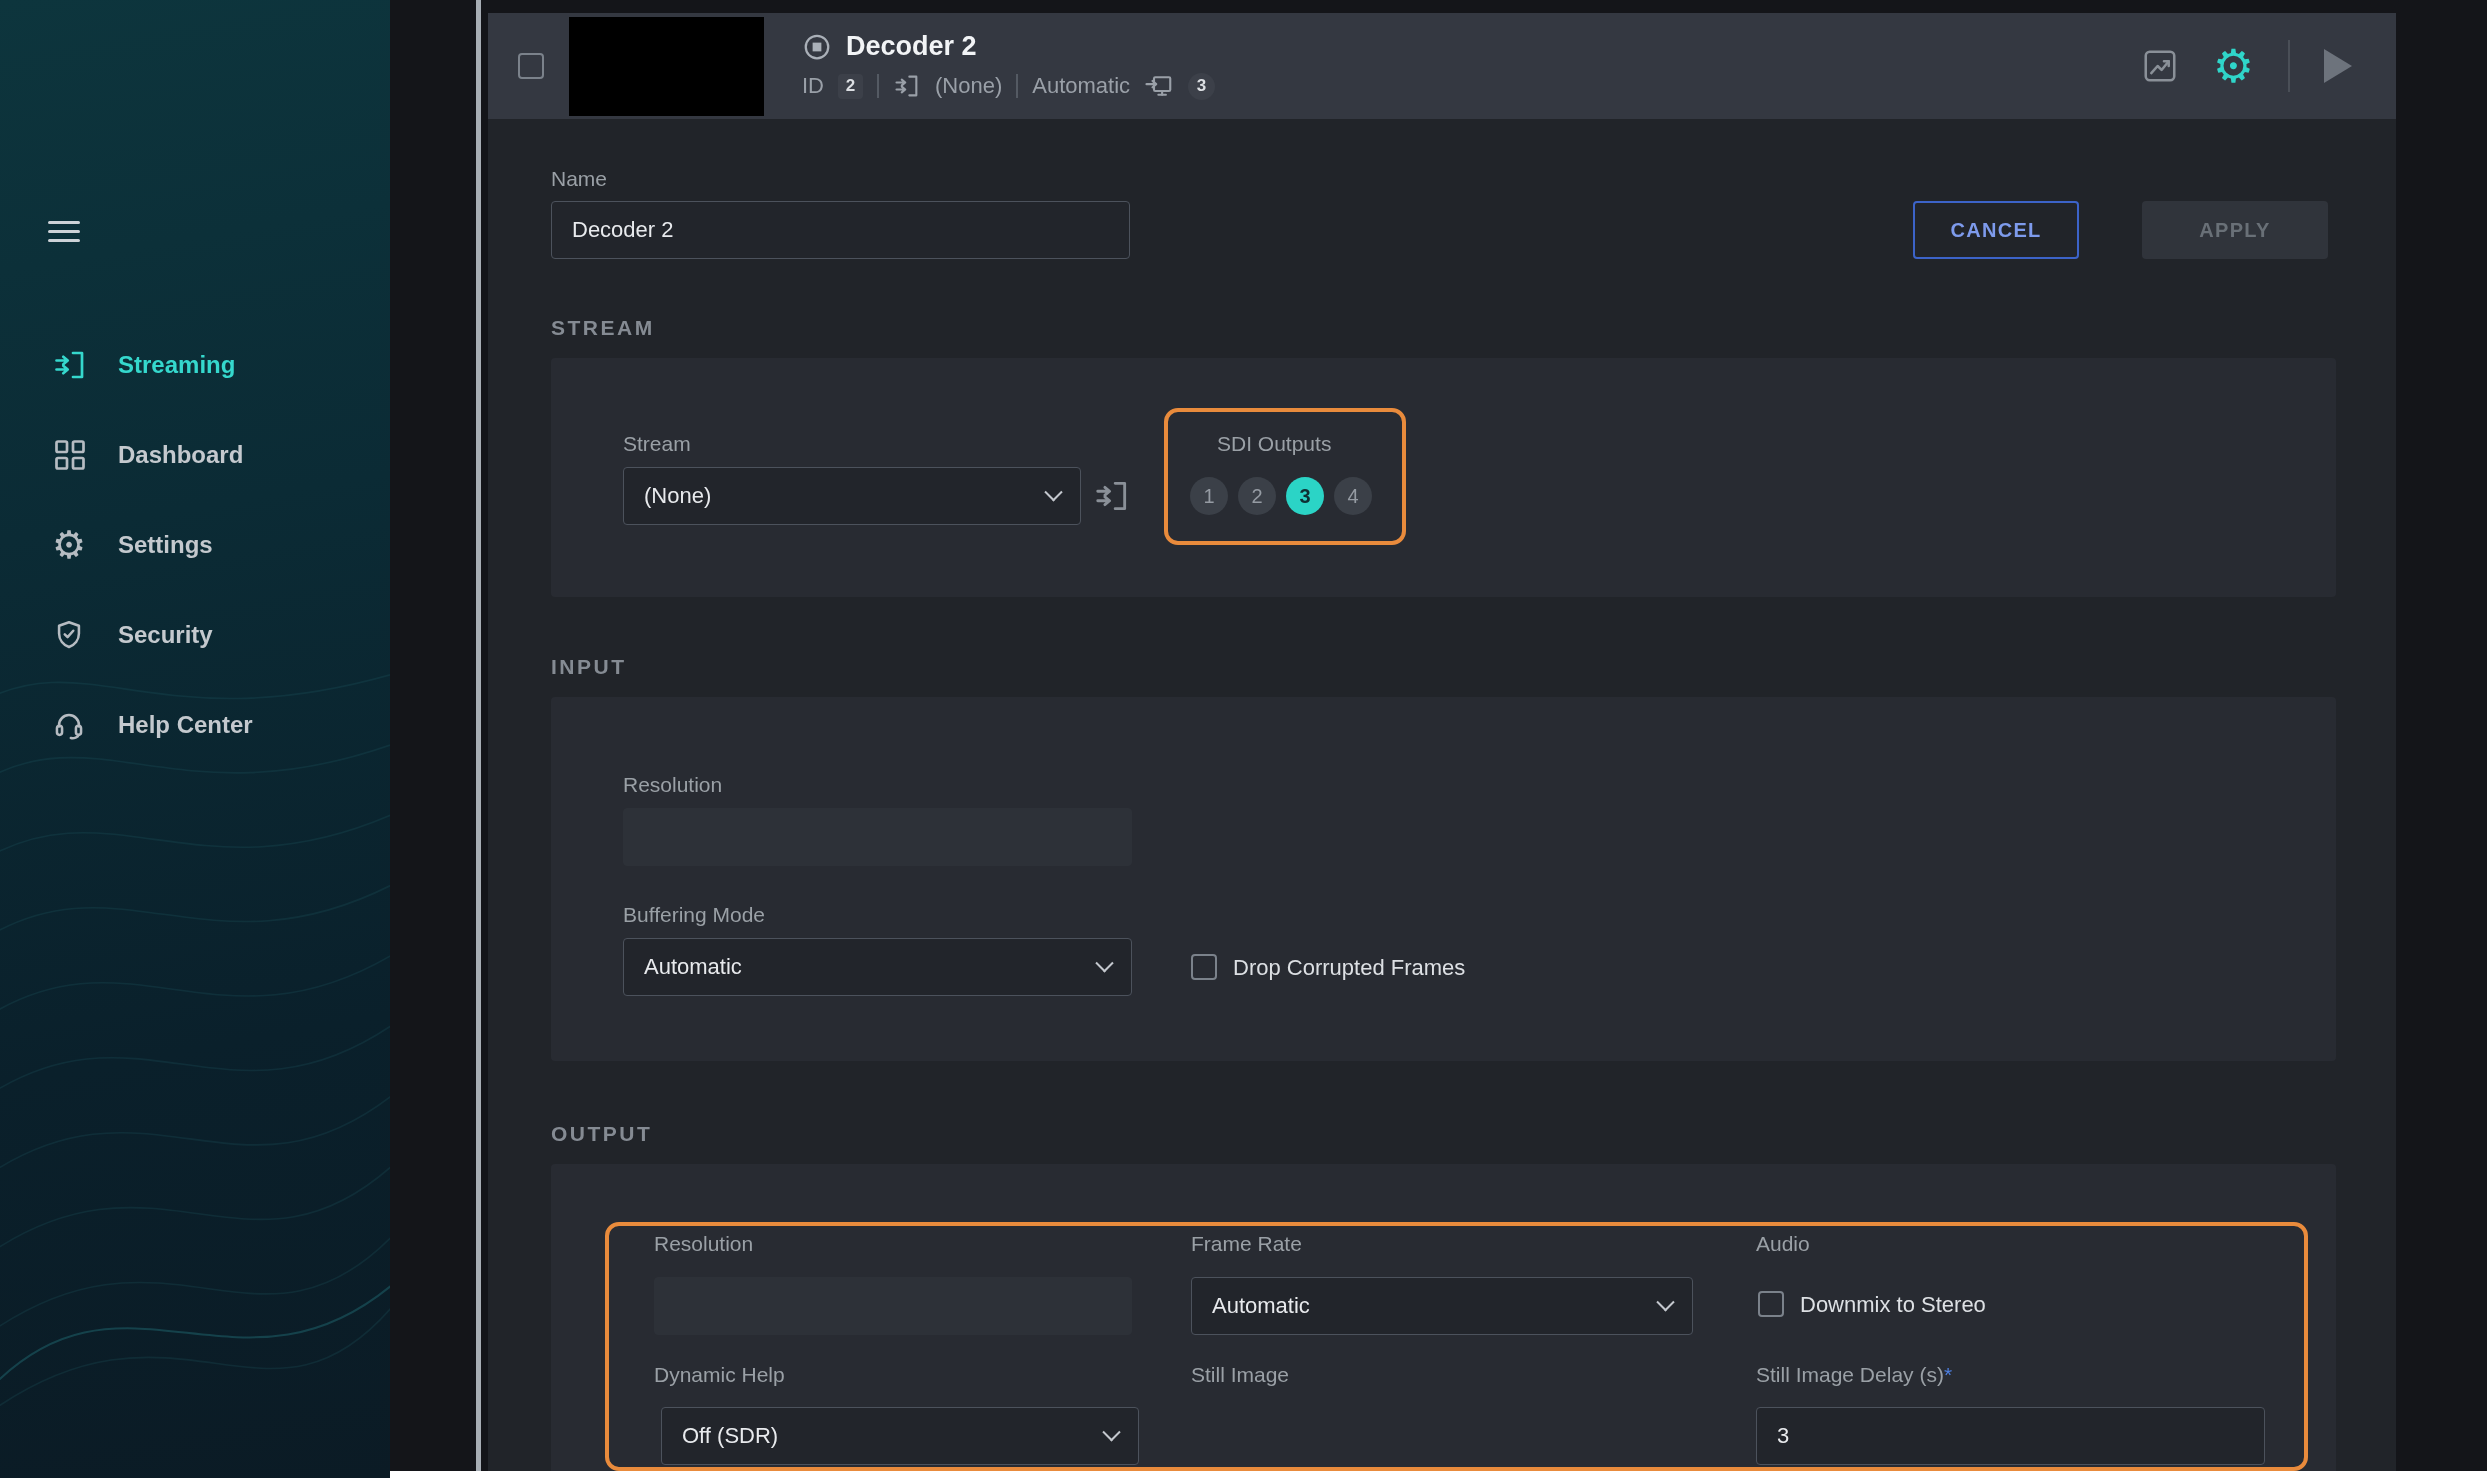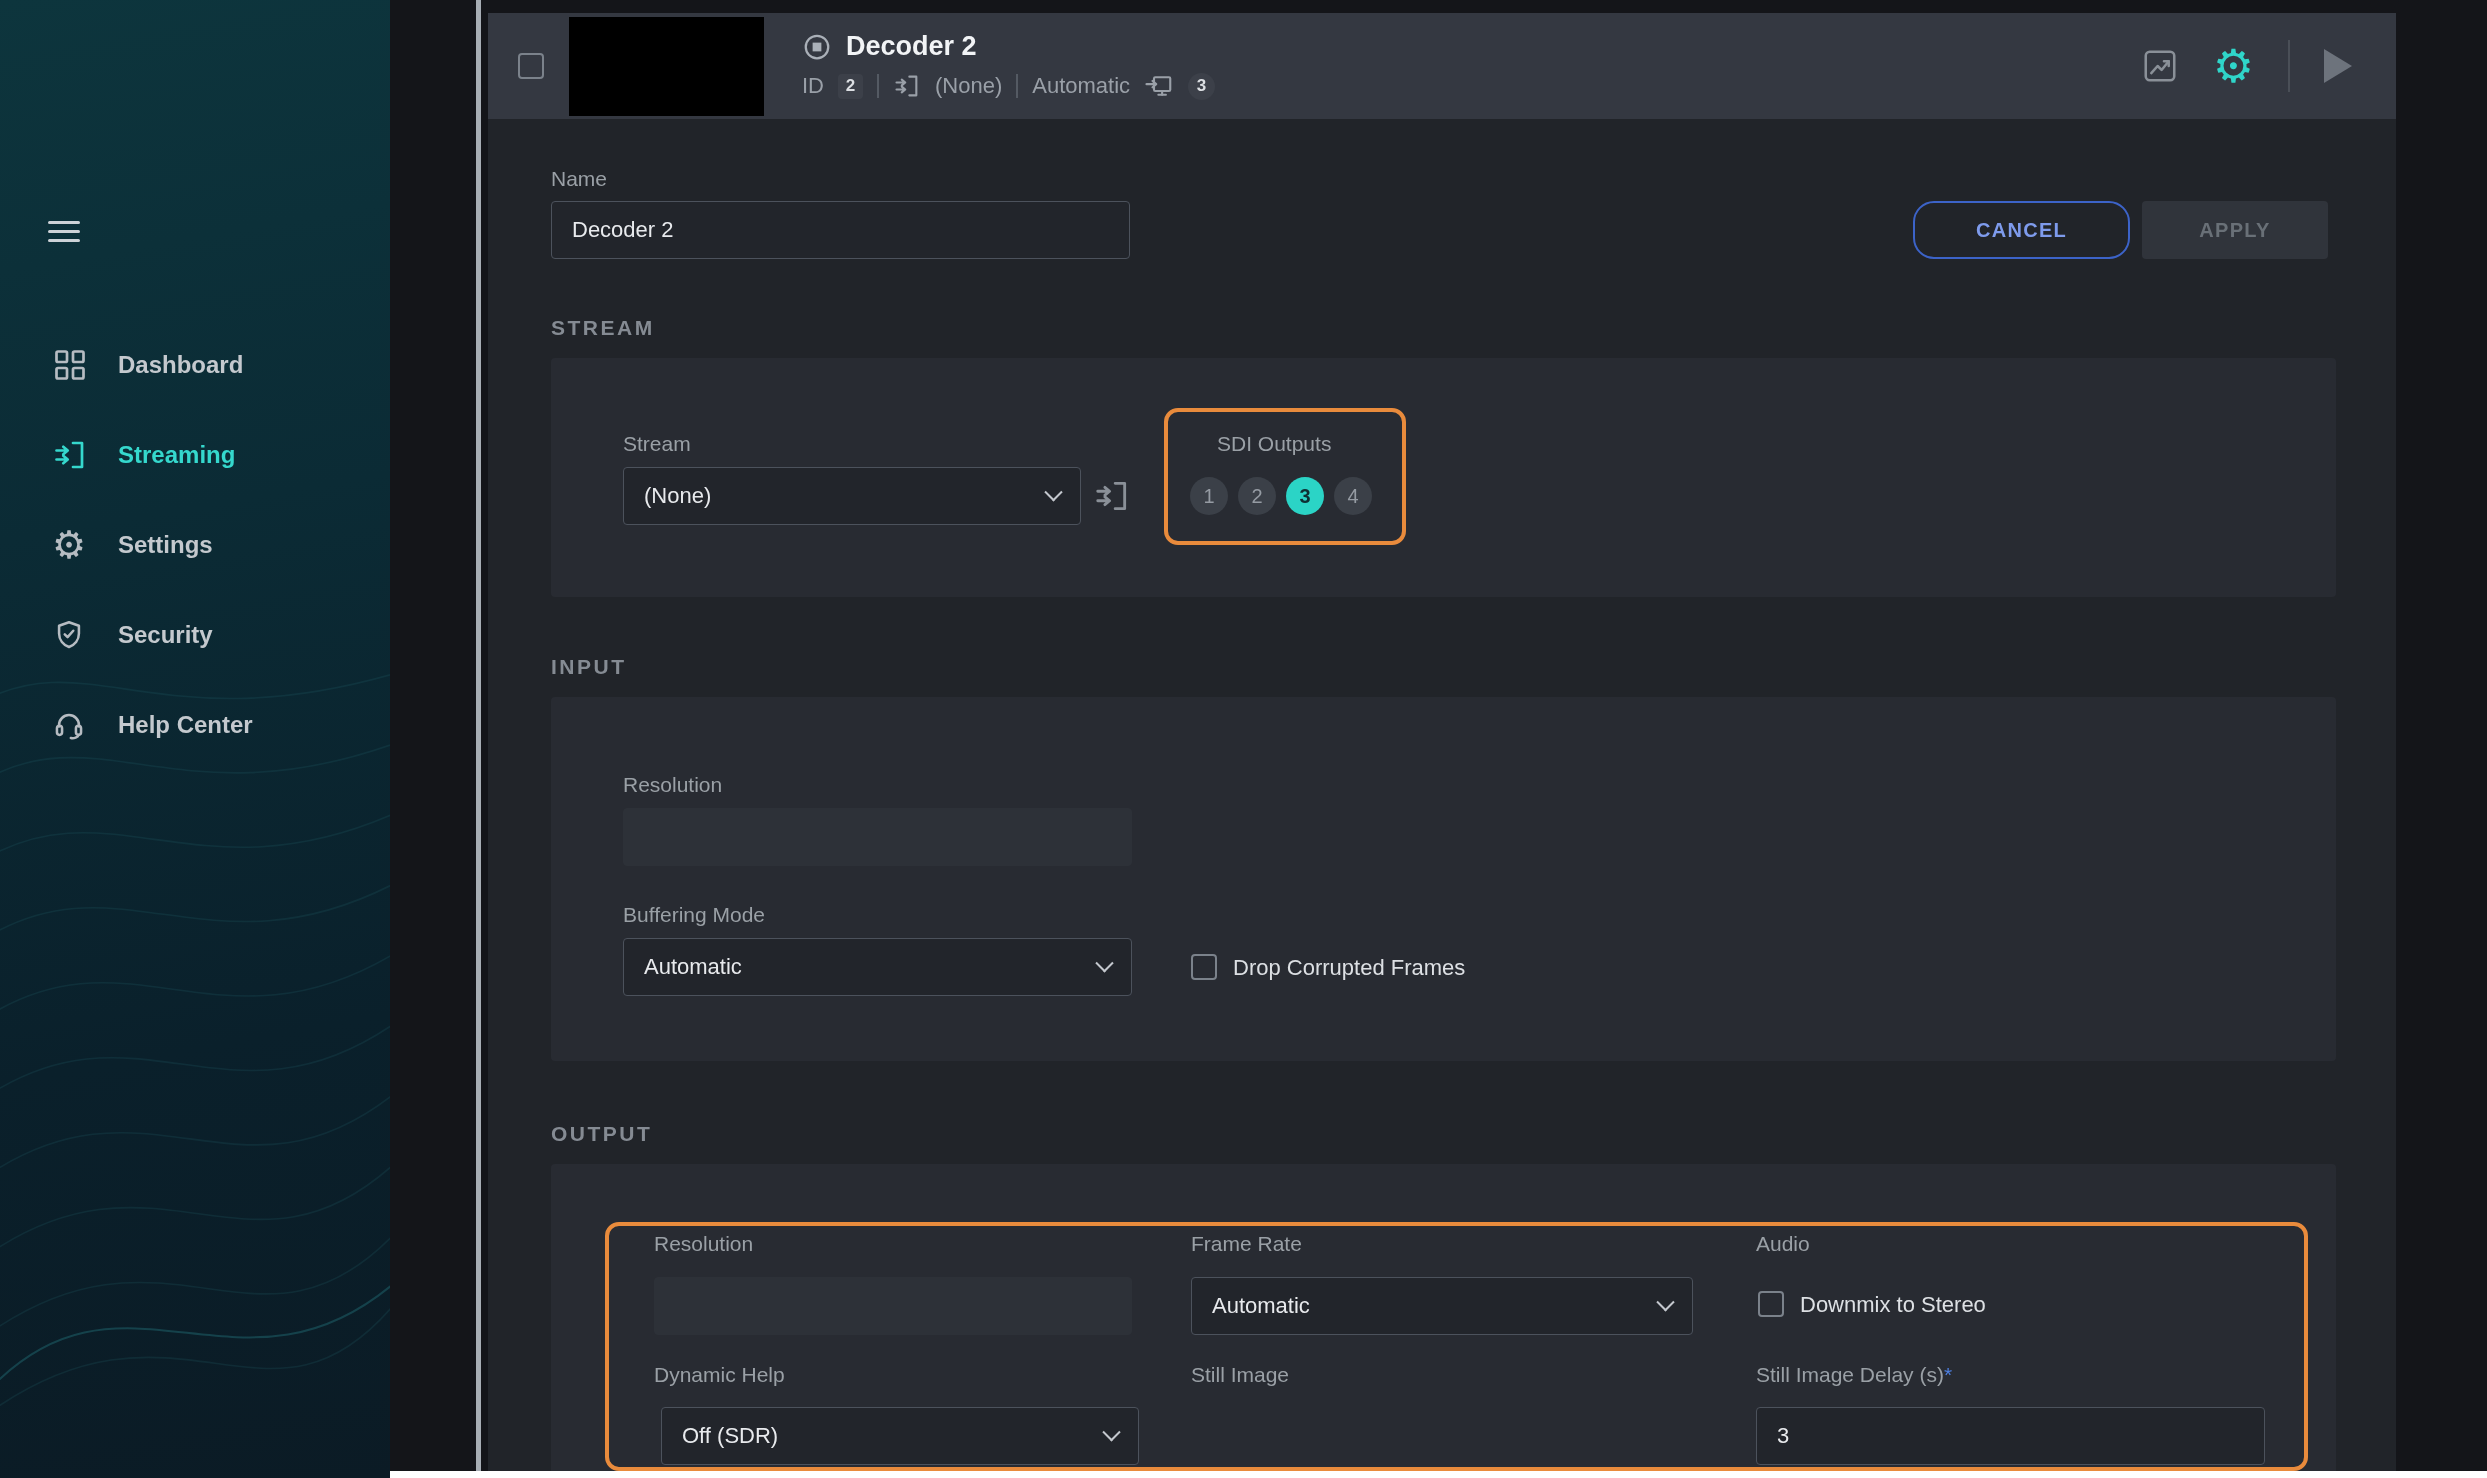--- a/index.html
+++ b/index.html
@@ -71,21 +71,21 @@
   .annotation { position:absolute; border:4px solid #e98b3c; border-radius:14px; pointer-events:none; }
 
   .btn { height:58px; border-radius:4px; display:flex; align-items:center; justify-content:center;
     font-size:20px; font-weight:bold; letter-spacing:1.3px; cursor:pointer; }
   .btn-cancel { border:2px solid #3c63c8; color:#7e9bec; background:transparent; }
   .btn-apply { background:#30343b; color:#697077; }
 
   
   .pos-name-label { left:63px; top:154px; }
   .pos-name-input { left:63px; top:188px; width:579px; }
-  .pos-cancel { left:1425px; top:188px; width:217px;border-radius:21px; }
+  .pos-cancel { left:1425px; top:188px; width:166px; }
   .pos-apply { left:1654px; top:188px; width:186px; }
 
   
   .pos-h-stream { left:63px; top:303px; }
   .stream-panel { left:63px; top:345px; width:1785px; height:239px; }
   .pos-stream-label { left:72px; top:74px; }
   .pos-stream-dd { left:72px; top:109px; width:458px; }
   .pos-stream-icon { left:542px; top:119px; color:#8a9098; }
   .pos-ann-sdi { left:613px; top:50px; width:242px; height:137px; }
   .pos-sdi-label { left:647px; top:74px;margin-left:19px; }
@@ -150,40 +150,40 @@
     </svg>
 
 
     <div class="hamburger">
       <span></span>
         <span></span>
         <span></span>
     </div>
 
     <nav class="nav">
+      <div class="nav-item active">
+        <span class="nav-icon">
+          <svg class="ic" width="36" height="36" viewBox="0 0 24 24" fill="none" stroke="currentColor" stroke-width="1.8" stroke-linecap="round" stroke-linejoin="round">
+            <path d="M14 4 h6 v16 h-6"></path>
+            <path d="M3 9 h7 M7.5 6.5 L10.5 9 L7.5 11.5"></path>
+            <path d="M3 15 h7 M7.5 12.5 L10.5 15 L7.5 17.5"></path>
+          </svg>
+        </span>
+        <span class="nav-label">Streaming</span>
+      </div>
       <div class="nav-item">
         <span class="nav-icon">
           <svg class="ic" width="36" height="36" viewBox="0 0 24 24" fill="none" stroke="currentColor" stroke-width="1.8">
             <rect x="3" y="3" width="7" height="7" rx="1"></rect>
               <rect x="14" y="3" width="7" height="7" rx="1"></rect>
             <rect x="3" y="14" width="7" height="7" rx="1"></rect>
               <rect x="14" y="14" width="7" height="7" rx="1"></rect>
           </svg>
         </span>
         <span class="nav-label">Dashboard</span>
-      </div>
-      <div class="nav-item active">
-        <span class="nav-icon">
-          <svg class="ic" width="36" height="36" viewBox="0 0 24 24" fill="none" stroke="currentColor" stroke-width="1.8" stroke-linecap="round" stroke-linejoin="round">
-            <path d="M14 4 h6 v16 h-6"></path>
-            <path d="M3 9 h7 M7.5 6.5 L10.5 9 L7.5 11.5"></path>
-            <path d="M3 15 h7 M7.5 12.5 L10.5 15 L7.5 17.5"></path>
-          </svg>
-        </span>
-        <span class="nav-label">Streaming</span>
       </div>
       <div class="nav-item">
         <span class="nav-icon">
             <span class="gear-glyph">⚙</span>
           </span>
         <span class="nav-label">Settings</span>
       </div>
       <div class="nav-item">
         <span class="nav-icon">
           <svg class="ic" width="34" height="34" viewBox="0 0 24 24" fill="none" stroke="currentColor" stroke-width="1.8" stroke-linecap="round" stroke-linejoin="round">

